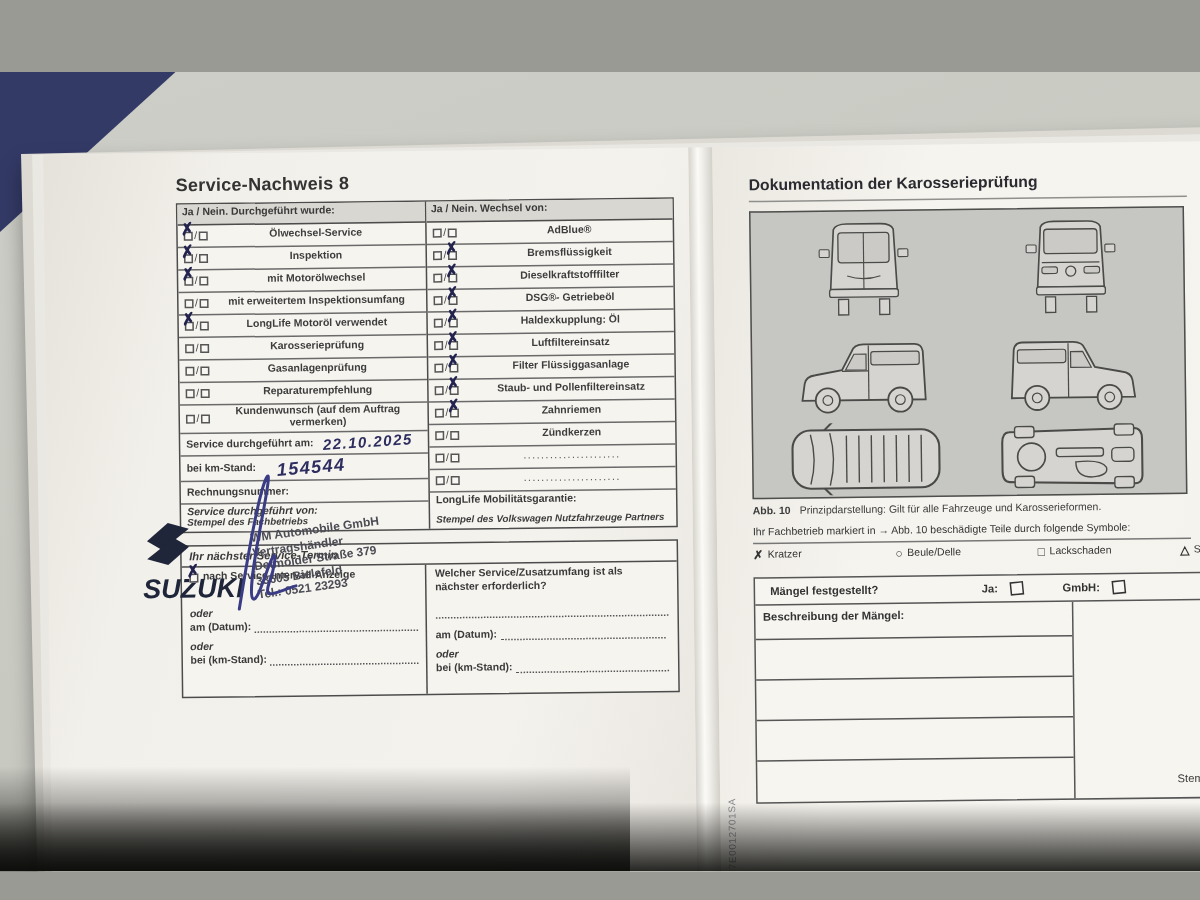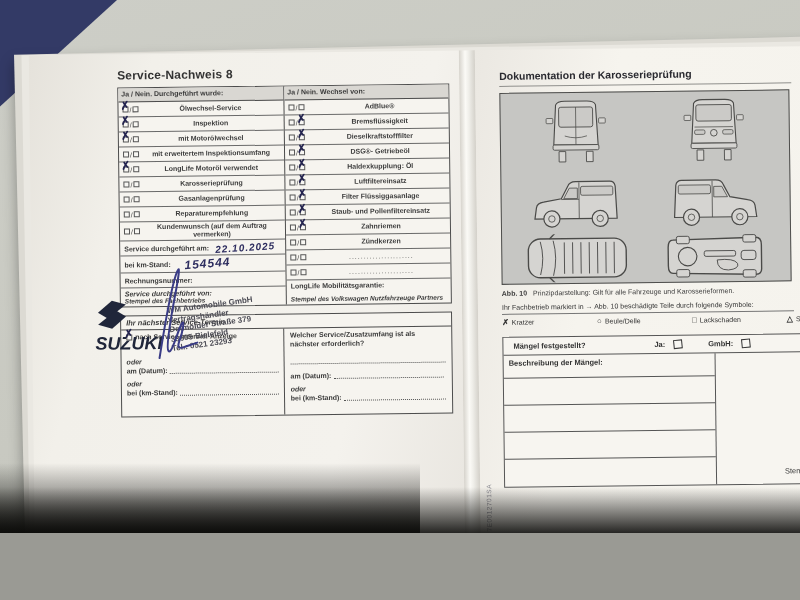--- a/index.html
+++ b/index.html
@@ -1,18 +1,18 @@
 <!DOCTYPE html>
 <html><head>
 <meta charset="utf-8">
 <style>
   * { margin:0; padding:0; box-sizing:border-box; }
   body { font-family:"Liberation Sans", sans-serif; background:#9a9a94; }
   .scene { position:relative; width:800px; height:533px; overflow:hidden;
-           background:linear-gradient(160deg,#cdcec7 0%,#c8c9c1 55%,#bebfb8 100%); }
+           background:linear-gradient(160deg,#cdcec7 0%,#c8c9c1 55%,#bebfb8 100%);margin-top:48px; }
 
   
   .navy-corner { position:absolute; left:0; top:0; width:150px; height:130px;
     background:#333a66; clip-path:polygon(0 0,78% 0,0 82%); }
   .floor-shadow { position:absolute; left:0; bottom:0; width:100%; height:46px;
     background:linear-gradient(to top, rgba(20,20,18,.92), rgba(20,20,18,0)); }
   .floor-shadow2 { position:absolute; left:0; bottom:0; width:420px; height:70px;
     background:linear-gradient(to top, rgba(10,10,8,.85), rgba(10,10,8,0)); }
 
   

